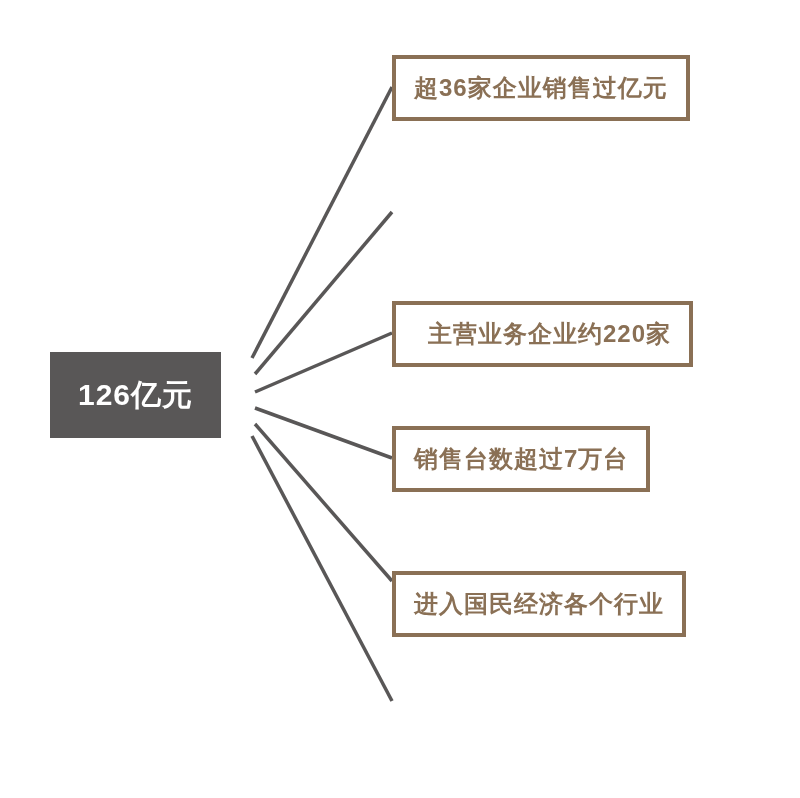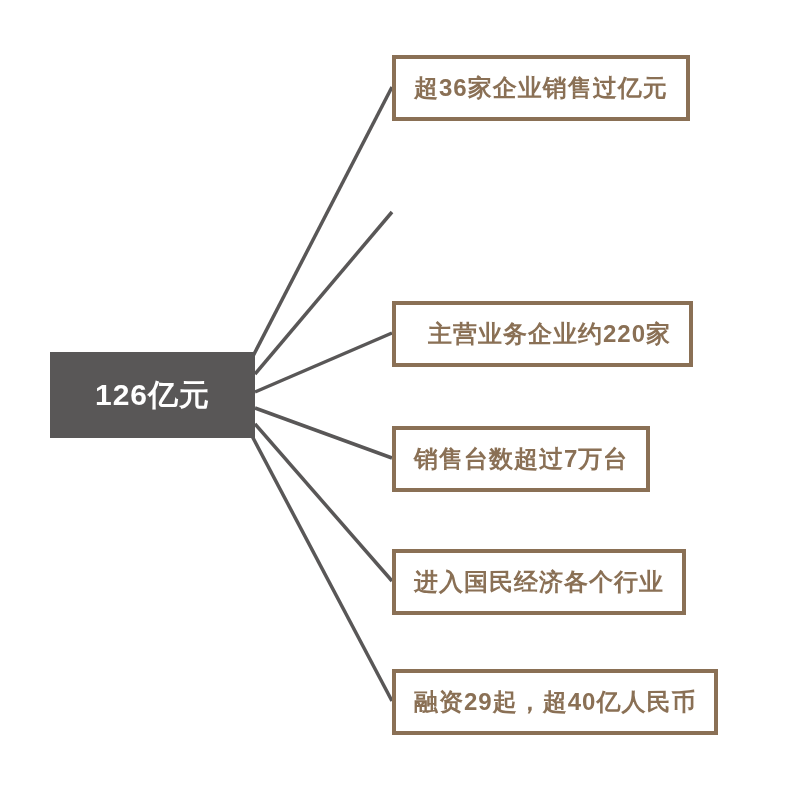--- a/index.html
+++ b/index.html
@@ -23,21 +23,21 @@
       left: 0;
       top: 0;
       width: 800px;
       height: 798px;
       pointer-events: none;
     }
     .center-node {
       position: absolute;
       left: 50px;
       top: 352px;
-      width: 205px;
+      width: 171px;
       height: 86px;
       background: #595757;
       color: #ffffff;
       display: flex;
       align-items: center;
       justify-content: center;
       font-size: 30px;
       font-weight: bold;
       letter-spacing: 1px;
     }
@@ -51,21 +51,21 @@
       font-weight: bold;
       padding: 13px 18px;
       white-space: nowrap;
       letter-spacing: 1px;
       box-sizing: border-box;
     }
     .n1 { top: 55px; }
     .n2 { top: 180px; }
     .n3 { top: 301px; padding-left: 32px; }
     .n4 { top: 426px; }
-    .n5 { top: 549px; }
+    .n5 { top: 571px; }
     .n6 { top: 669px; }
   </style>
 </head>
 <body>
 
 <div class="stage">
 
   <svg class="connectors" viewBox="0 0 800 798" xmlns="http://www.w3.org/2000/svg">
     <line x1="252" y1="358" x2="392" y2="87" stroke="#595757" stroke-width="3.5"></line>
     <line x1="255" y1="374" x2="392" y2="212" stroke="#595757" stroke-width="3.5"></line>
@@ -89,17 +89,14 @@
   </div>
 
   <div class="leaf n4">
     <span>销售台数超过7万台</span>
   </div>
 
   <div class="leaf n5">
     <span>进入国民经济各个行业</span>
   </div>
 
-  <div class="leaf n6">
-    <span>融资29起，超40亿人民币</span>
-  </div>
 
 </div>
 
 </body></html>

